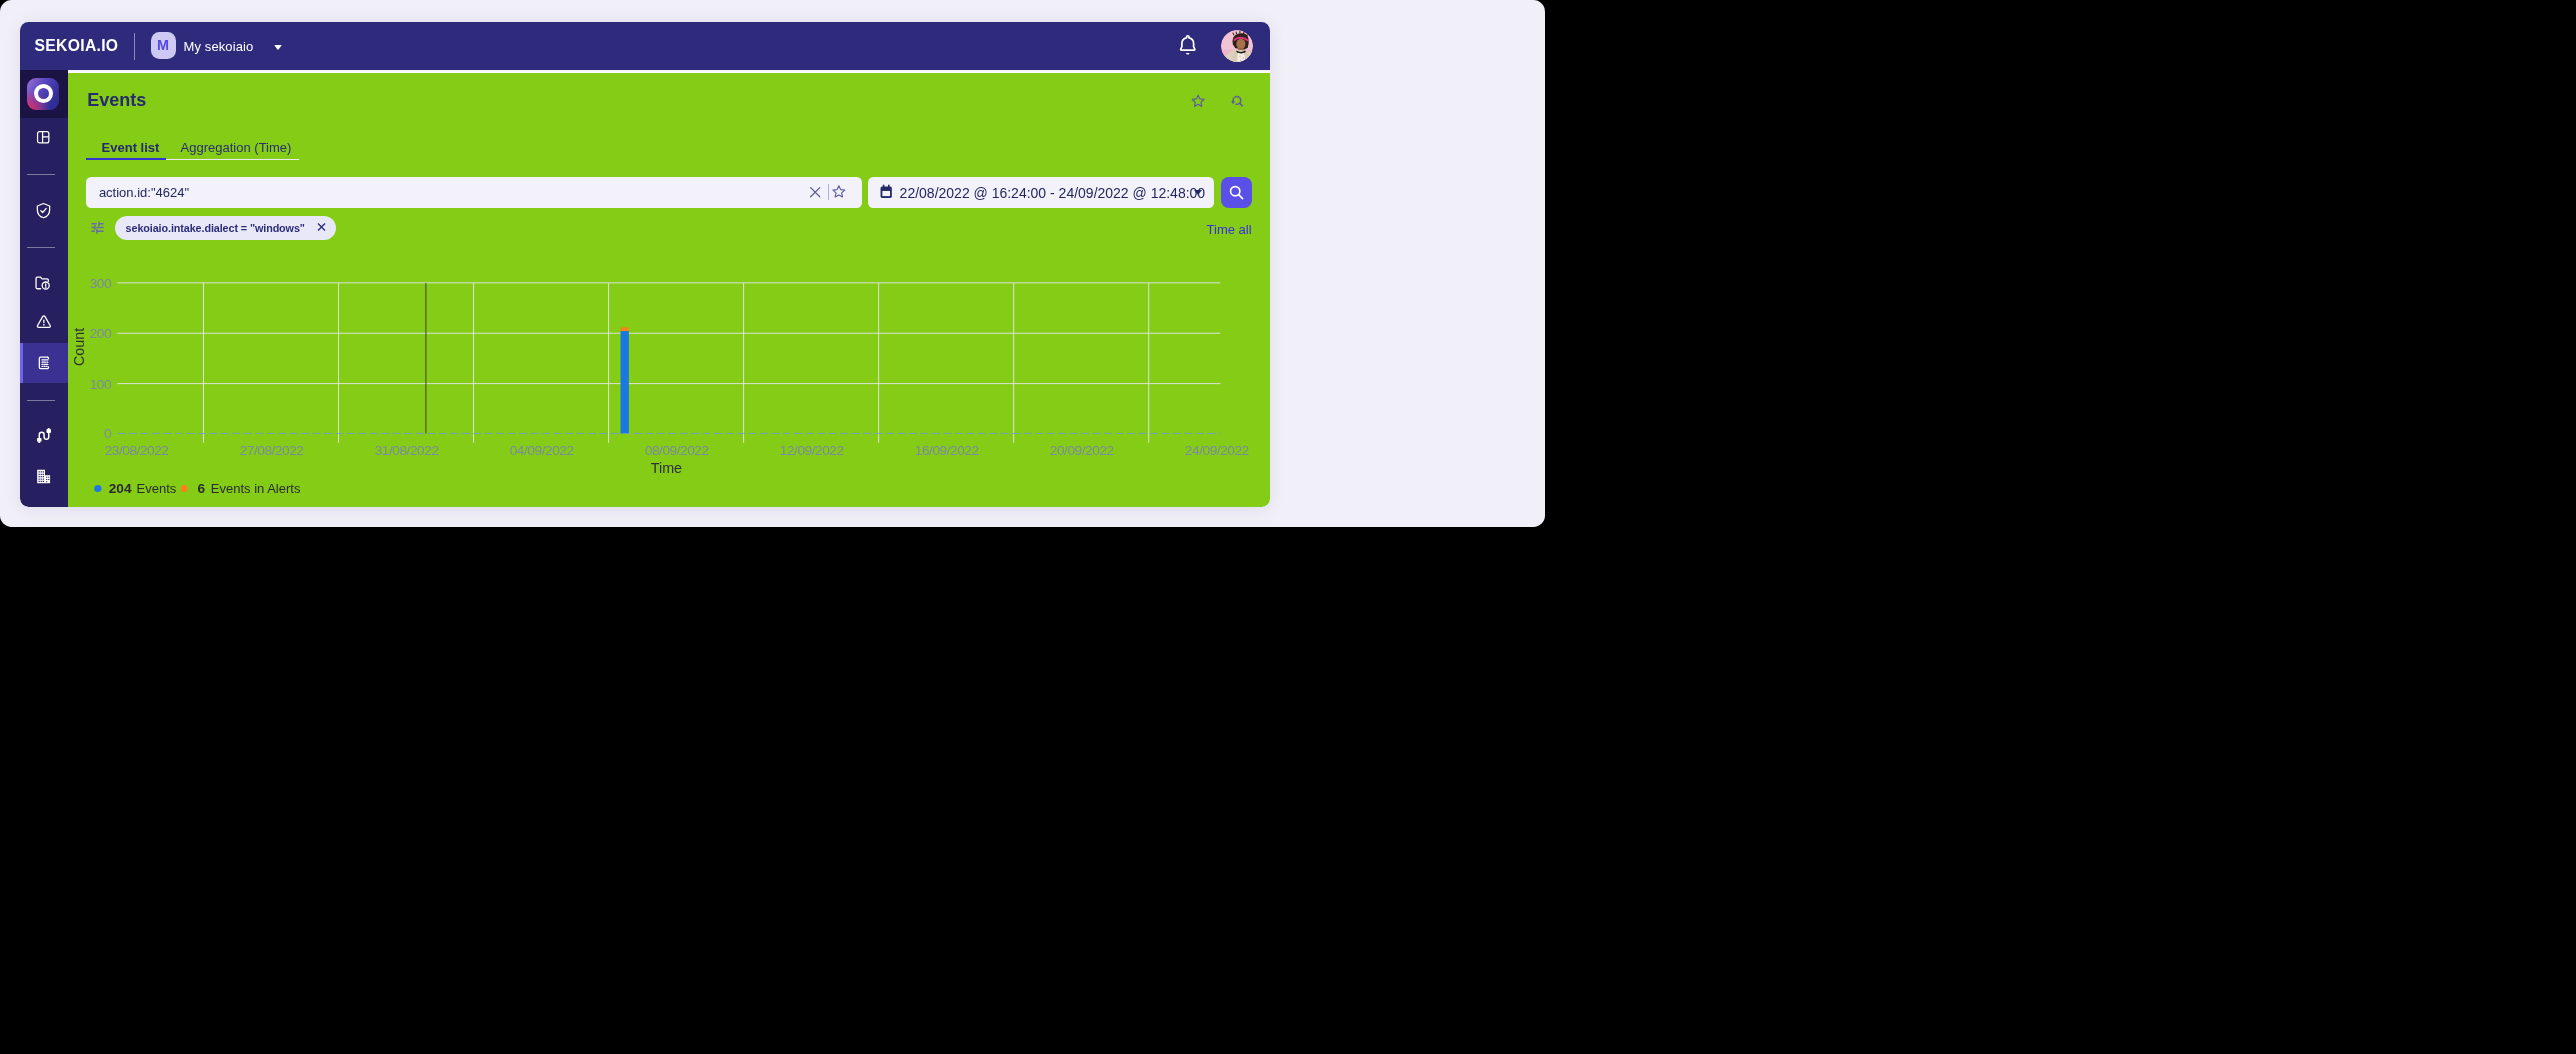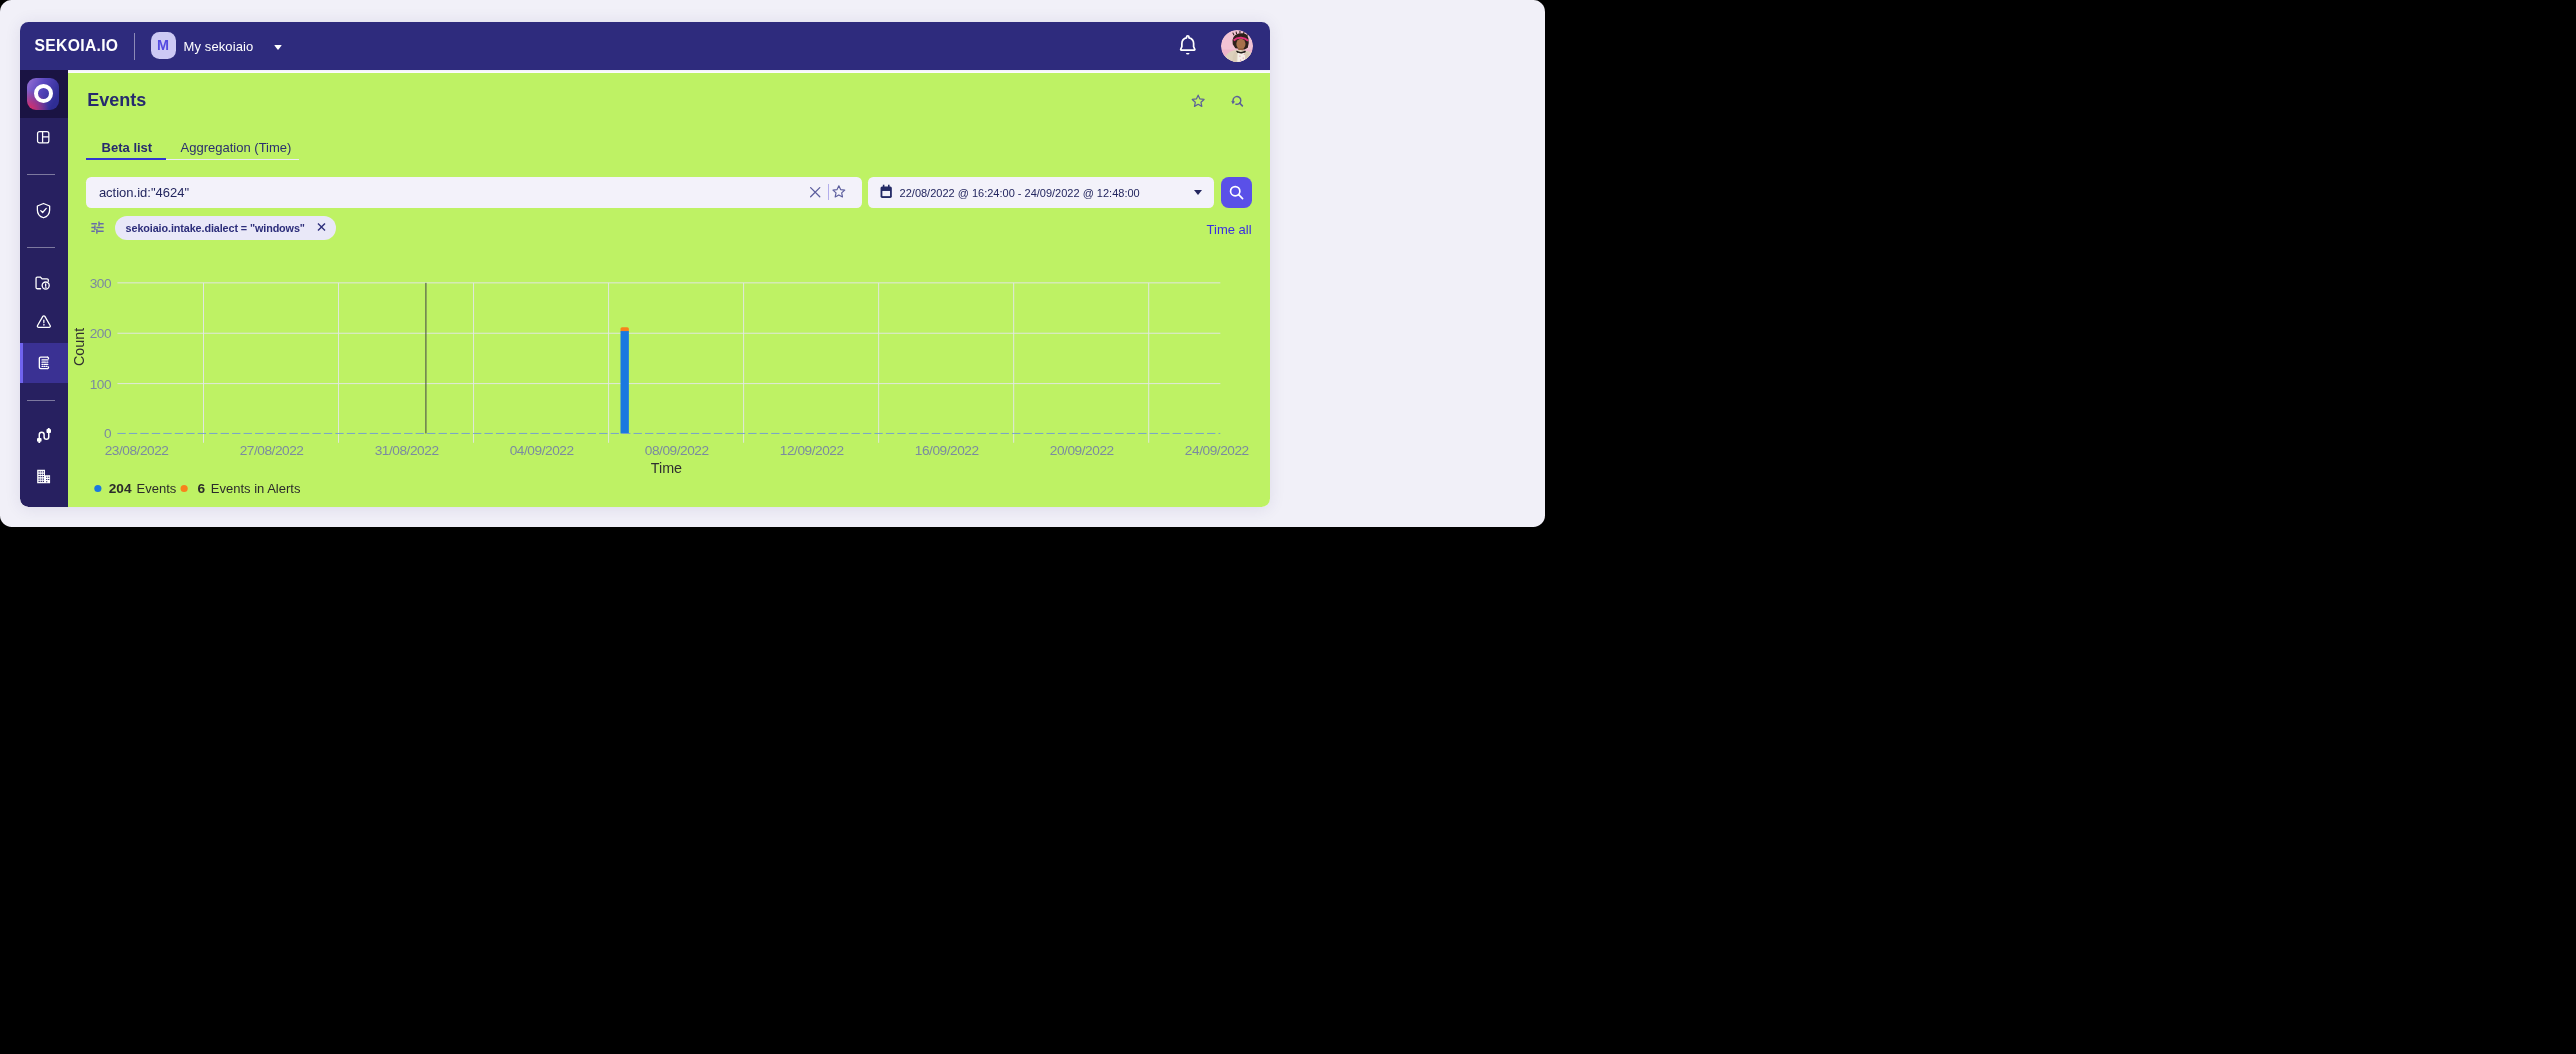--- a/index.html
+++ b/index.html
@@ -18,36 +18,36 @@
   .side { position:absolute; left:0; top:48px; width:48px; height:437px; background:#272060; border-bottom-left-radius:8.5px; }
   .logoblock { position:absolute; left:0; top:0; width:48px; height:48px; background:#1a1343; }
   .o-icon { position:absolute; left:7.8px; top:8.2px; width:32px; height:32px; border-radius:9px;
      background: radial-gradient(circle at 5% 102%, #ea2a5e 0%, rgba(234,42,94,0) 46%),
                  linear-gradient(118deg, #9a72d4 0%, #5a48c0 38%, #2f2d94 82%); }
   .o-ring { position:absolute; left:6.5px; top:6.5px; width:19px; height:19px; border:4.9px solid #fff; border-radius:50%; }
   .s-item { position:absolute; left:0; width:48px; height:40px; display:flex; align-items:center; justify-content:center; }
   .s-div { position:absolute; left:7.8px; width:28px; height:1.3px; background:rgba(255,255,255,0.4); }
   .active-row { position:absolute; left:0; top:273px; width:48px; height:40px; background:#3a3193; }
   .active-bar { position:absolute; left:0; top:273px; width:3.3px; height:40px; background:#6f63ee; }
-  .main { position:absolute; left:48px; top:48px; width:1202px; height:437px; background:#bef264;text-decoration:underline; }
+  .main { position:absolute; left:48px; top:48px; width:1202px; height:437px; background:#84cc16;text-decoration:underline; }
   .main::before { content:""; position:absolute; left:0; top:0; width:100%; height:3.3px; background:linear-gradient(#f0eff9,#ffffff); }
   .h1 { position:absolute; left:19.6px; top:20px; font-size:18px; font-weight:700; color:#262a6e; }
   .hdr-ico { position:absolute; top:23px; color:#5c6198; }
   .tab1 { position:absolute; left:34px; top:70px; font-size:13px; font-weight:700; color:#262a6e; }
   .tab2 { position:absolute; left:113px; top:70px; font-size:13px; color:#2b2f6e; }
   .tab-gray { position:absolute; left:18px; top:89px; width:213px; height:1.3px; background:#ebebf6; }
   .tab-blue { position:absolute; left:18px; top:88px; width:80px; height:2px; background:#3136d0; }
   .search-input { position:absolute; left:18.6px; top:107px; width:776px; height:31px; background:#f3f2fa; border-radius:5.2px; }
   .si-text { position:absolute; left:12.7px; top:0; height:31px; line-height:31px; font-size:13px; color:#23265f; }
   .si-x { position:absolute; left:722px; top:8.4px; }
   .si-div { position:absolute; left:742px; top:7.4px; width:1px; height:16.3px; background:#b3aeec; }
   .si-star { position:absolute; left:745px; top:7.7px; }
   .date-field { position:absolute; left:800px; top:107px; width:346px; height:31px; background:#f3f2fa; border-radius:5.2px; }
   .df-cal { position:absolute; left:11px; top:7.5px; }
-  .df-text { position:absolute; left:32px; top:0; height:31px; line-height:32px; font-size:11px; color:#23265f; }
+  .df-text { position:absolute; left:32px; top:0; height:31px; line-height:32px; font-size:14px; color:#23265f; }
   .df-caret { position:absolute; left:326px; top:13.4px; width:0; height:0; border-left:4.2px solid transparent; border-right:4.2px solid transparent; border-top:5.2px solid #23265f; }
   .search-btn { position:absolute; left:1153px; top:107px; width:31px; height:31px; background:#5a50e8; border-radius:7.8px; }
   .filter-ico { position:absolute; left:23px; top:151px; color:#666ca8; }
   .chip { position:absolute; left:47px; top:146px; width:221px; height:24px; background:#e9e8f8; border-radius:12px; padding-left:11px; line-height:24px; font-size:10.8px; font-weight:700; color:#2c2d7a; letter-spacing:-0.1px; white-space:nowrap; }
   .chip .x { font-weight:400; font-size:13.7px; margin-left:11px; color:#2c2d7a; }
   .clear-all { position:absolute; left:1119px; top:152px; width:65px; text-align:right; font-size:13px; color:#3a2ee2; }
   svg text { font-family:"Liberation Sans", sans-serif; }
 </style>
 </head>
 <body>
@@ -172,21 +172,21 @@
         <path d="M12 3.2 l2.6 5.6 6.1 0.7 -4.5 4.2 1.2 6 -5.4 -3 -5.4 3 1.2 -6 -4.5 -4.2 6.1 -0.7 z"></path>
       </svg>
     </div>
     <div class="hdr-ico" style="left:1160px;">
       <svg width="17.6" height="17.6" viewBox="0 0 24 24" fill="none" stroke="#5c6198" stroke-width="2" stroke-linecap="round">
         <path d="M7.4 12.5 A 5.3 5.3 0 1 1 10.8 15.25"></path>
         <path d="M4.45 10.95 L9.7 11.5 L6.55 15.3 z" fill="#5c6198" stroke="none"></path>
         <line x1="15.9" y1="13.9" x2="19.6" y2="17.6" stroke-width="2.2"></line>
       </svg>
     </div>
-    <div class="tab1">Beta list</div>
+    <div class="tab1">Event list</div>
     <div class="tab2">Aggregation (Time)</div>
     <div class="tab-gray"></div>
     <div class="tab-blue"></div>
 
     <div class="search-input">
       <div class="si-text">action.id:"4624"</div>
       <div class="si-x">
         <svg width="14.4" height="14.4" viewBox="0 0 22 22" stroke="#5d5f9e" stroke-width="2" stroke-linecap="round">
           <line x1="4" y1="4" x2="18" y2="18"></line>
               <line x1="18" y1="4" x2="4" y2="18"></line>

